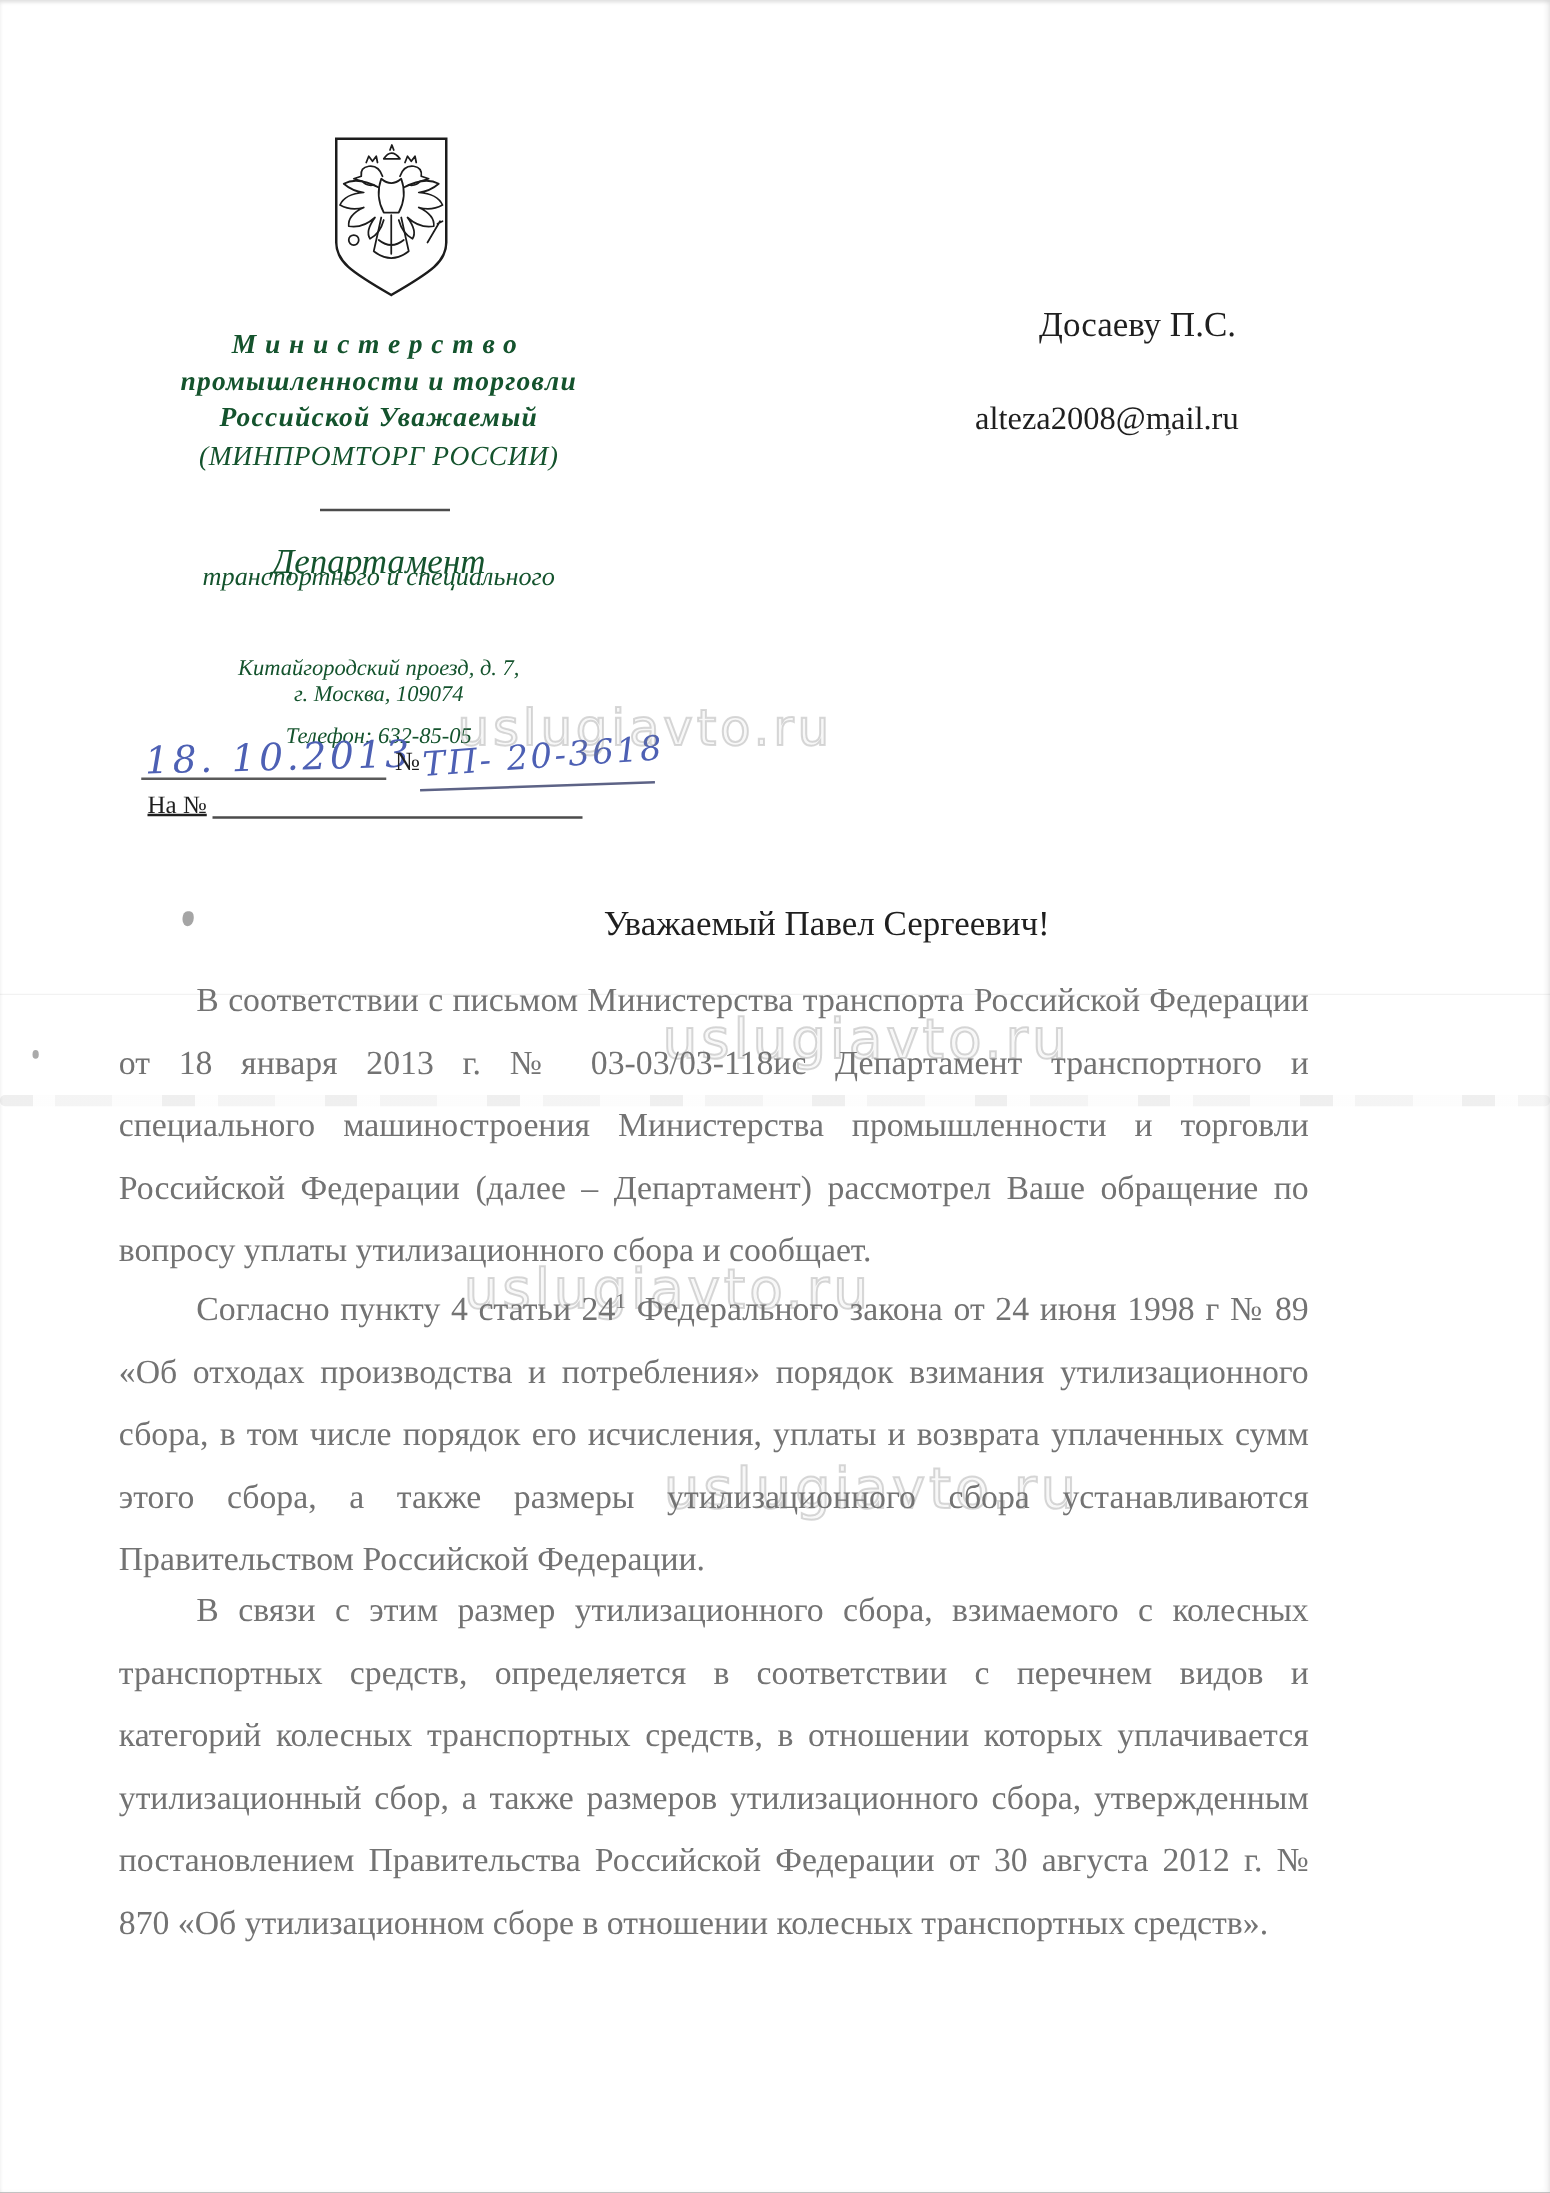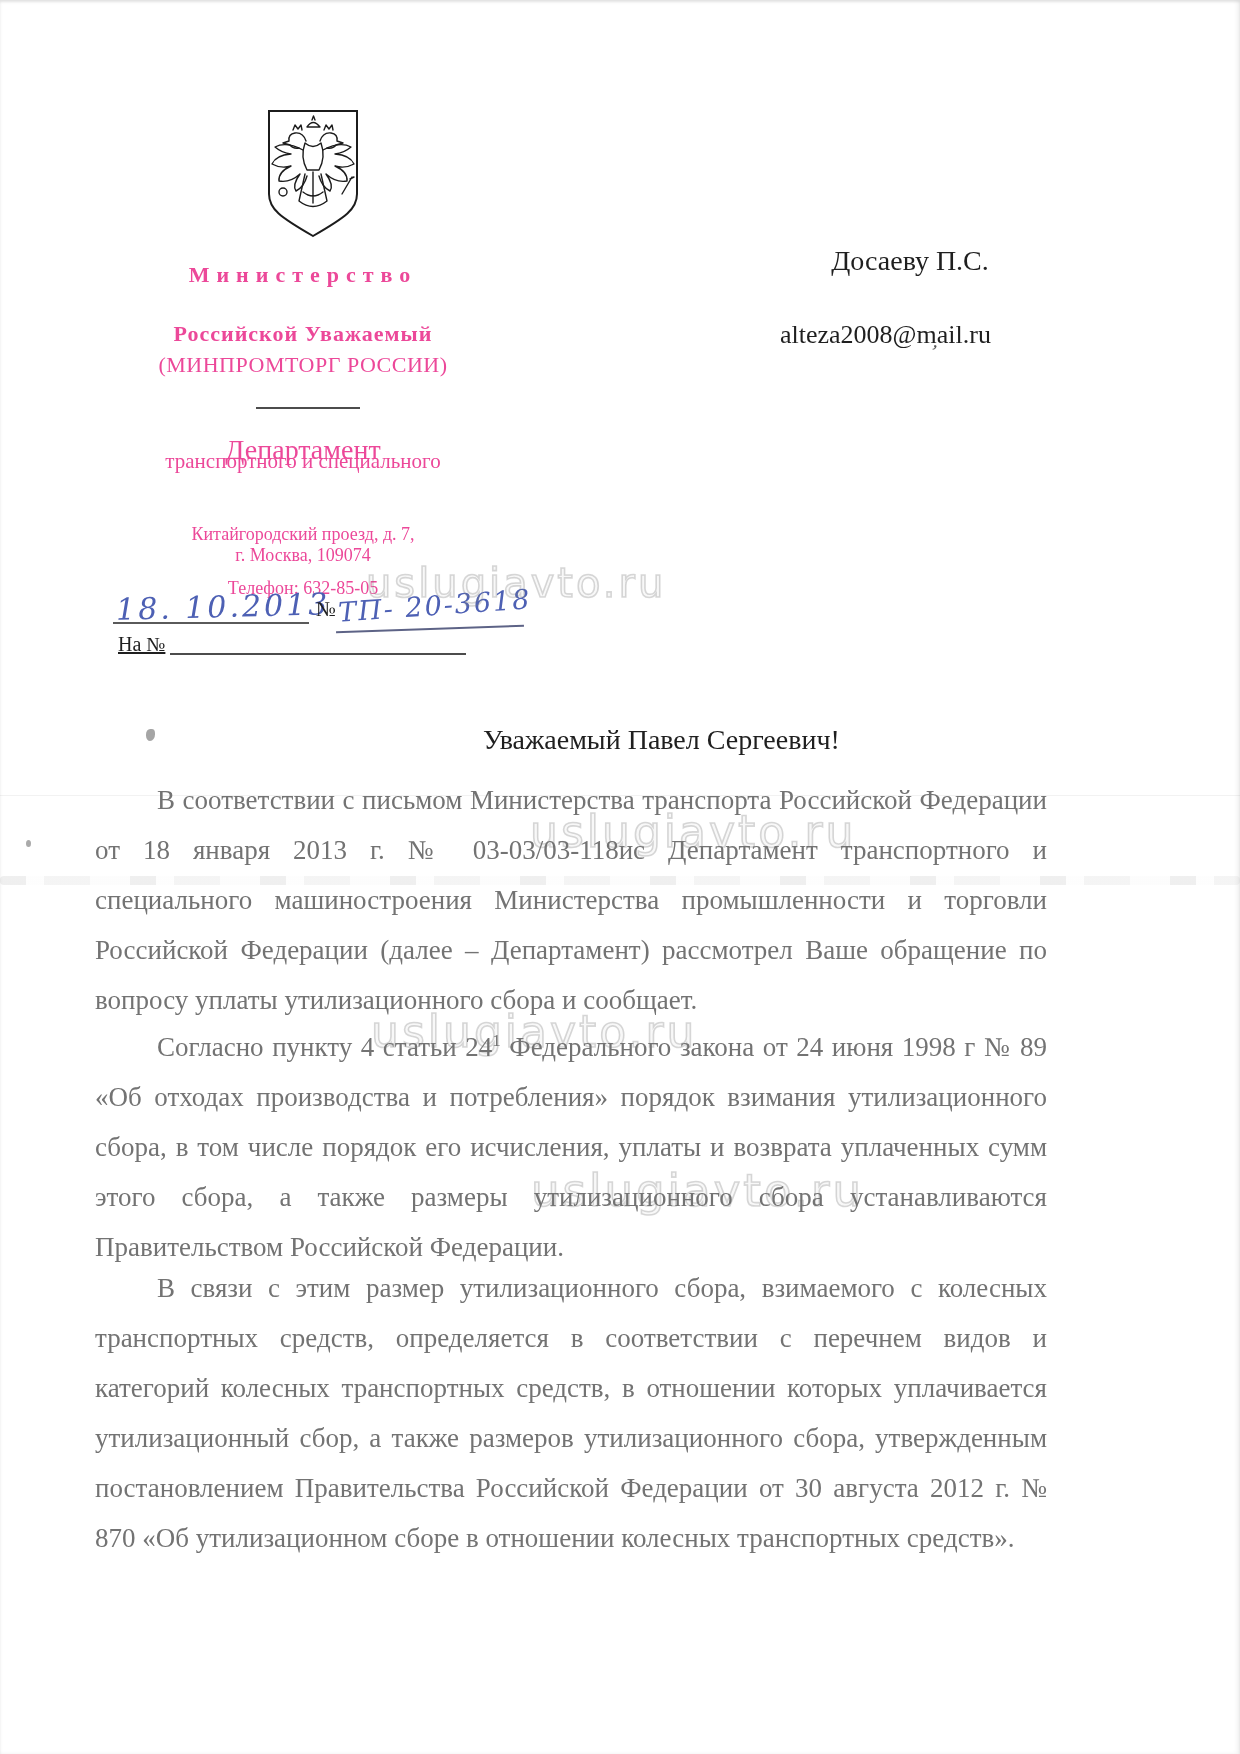--- a/index.html
+++ b/index.html
@@ -10,21 +10,21 @@
     background:#ffffff;
     font-family:"Liberation Serif", serif;
     color:#1f1f1f;
     overflow:hidden;
     box-shadow: inset 0 2px 3px rgba(0,0,0,0.10), inset -3px 0 4px rgba(0,0,0,0.05);
   }
   .abs { position:absolute; }
 
   
   .emblem { left:256px; top:106px; width:114px; height:138px; }
-  .lh-block { left:110px; width:386px; text-align:center; color:#ec4899; }
+  .lh-block { left:110px; width:386px; text-align:center; color:#14532d;font-style:italic; }
   .lh-min1 { top:262px; font-size:22px; font-weight:bold; letter-spacing:7px; }
   .lh-min2 { top:292px; font-size:22px; font-weight:bold; letter-spacing:1px; }
   .lh-min3 { top:321px; font-size:22px; font-weight:bold; letter-spacing:1px; }
   .lh-short { top:352px; font-size:22px; letter-spacing:0.5px; }
   .lh-divider { left:256px; top:407px; width:104px; height:2px; background:#4c4c4c; }
   .lh-dep1 { top:434px; font-size:28px; }
   .lh-dep2 { top:449px; font-size:21px; }
   .lh-dep3 { top:477px; font-size:21px; }
   .lh-addr1 { top:524px; font-size:18px; }
   .lh-addr2 { top:545px; font-size:18px; }
@@ -126,20 +126,21 @@
 
         <path d="M49 68 L43 95 M57 66 L57 97 M65 68 L71 95 M43 95 Q57 106 71 95 M47 86 Q57 94 67 86"></path>
 
         <circle cx="27" cy="86" r="4"></circle>
         <path d="M86 88 l10 -17 M94 73 l4 -2"></path>
       </g>
     </svg>
   </div>
 
   <div class="abs lh-block lh-min1">Министерство</div>
+  <div class="abs lh-block lh-min2">промышленности и торговли</div>
   <div class="abs lh-block lh-min3">Российской Уважаемый</div>
   <div class="abs lh-block lh-short">(МИНПРОМТОРГ РОССИИ)</div>
   <div class="abs lh-divider"></div>
   <div class="abs lh-block lh-dep1">Департамент</div>
   <div class="abs lh-block lh-dep2">транспортного и специального</div>
   <div class="abs lh-block lh-addr1">Китайгородский проезд, д. 7,</div>
   <div class="abs lh-block lh-addr2">г. Москва, 109074</div>
   <div class="abs lh-block lh-phone">Телефон: 632-85-05</div>
 
   <div class="abs hand hw-date">18. 10.2013</div>

